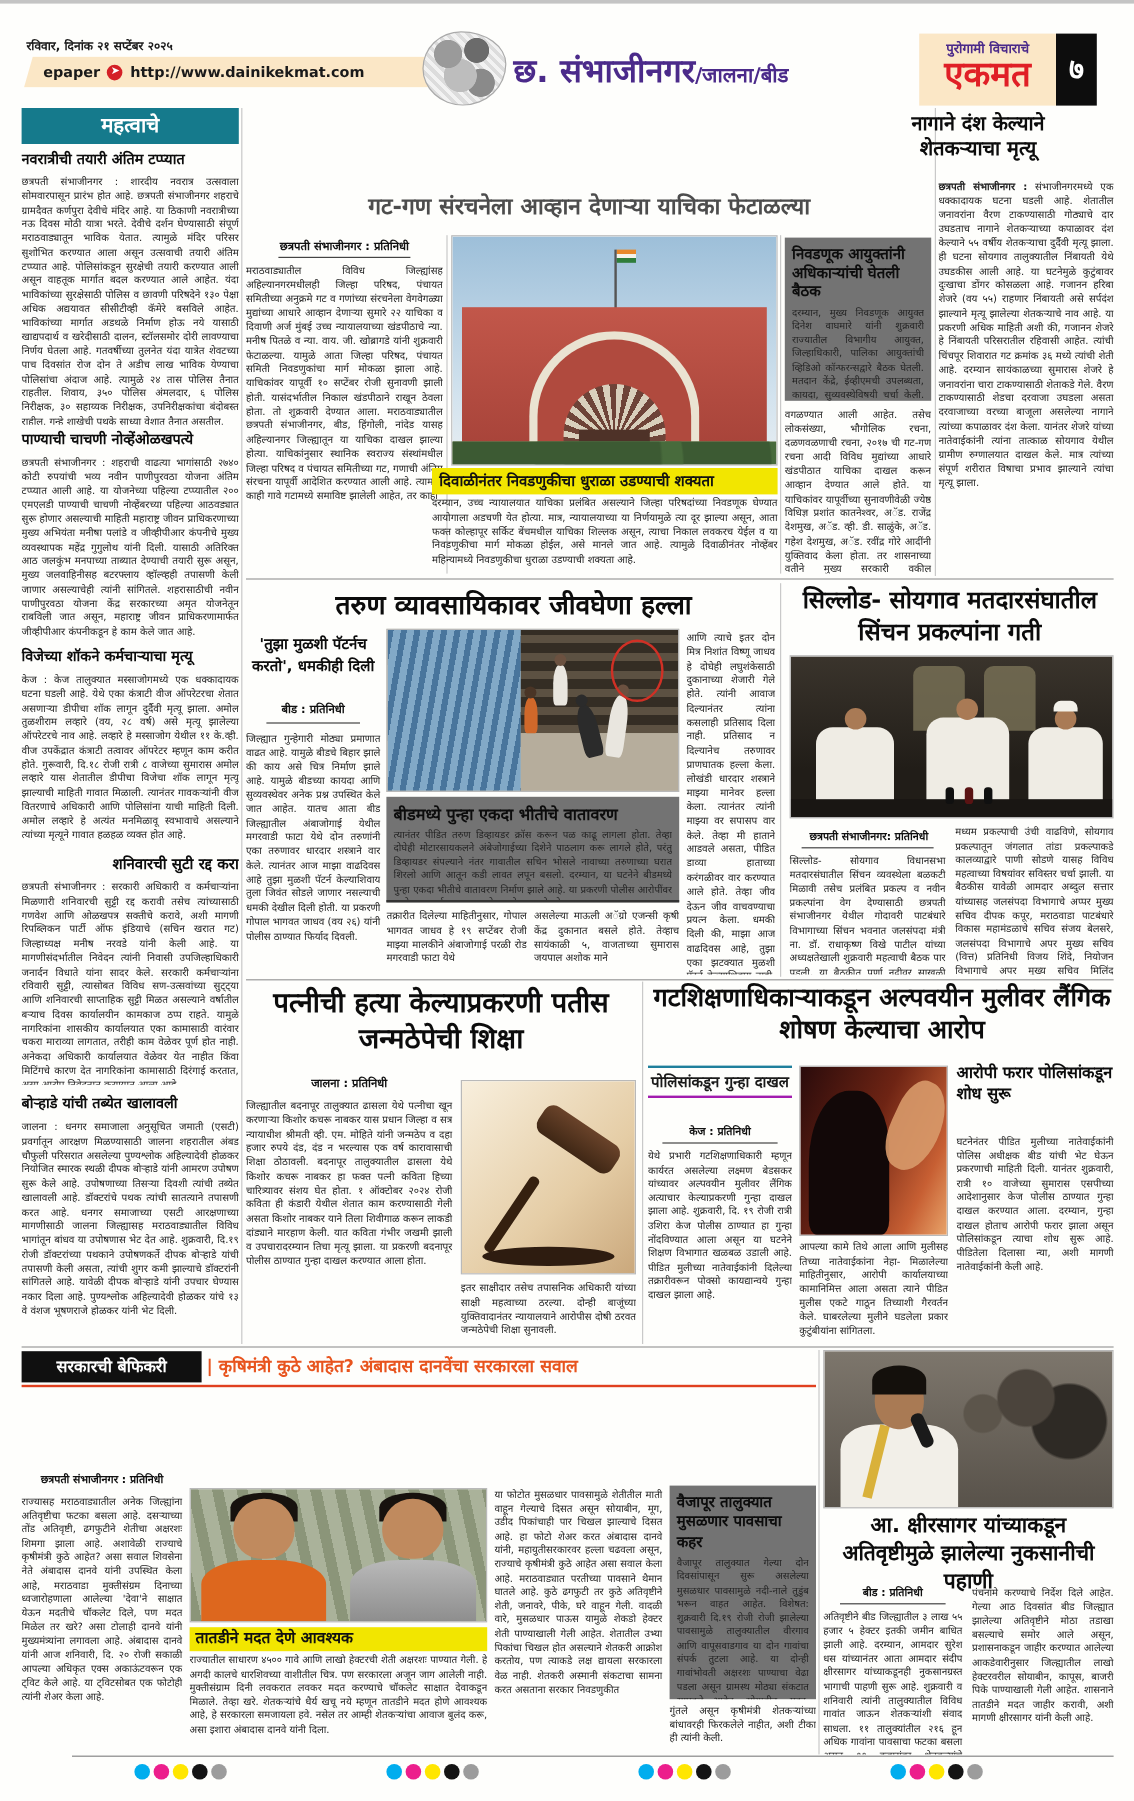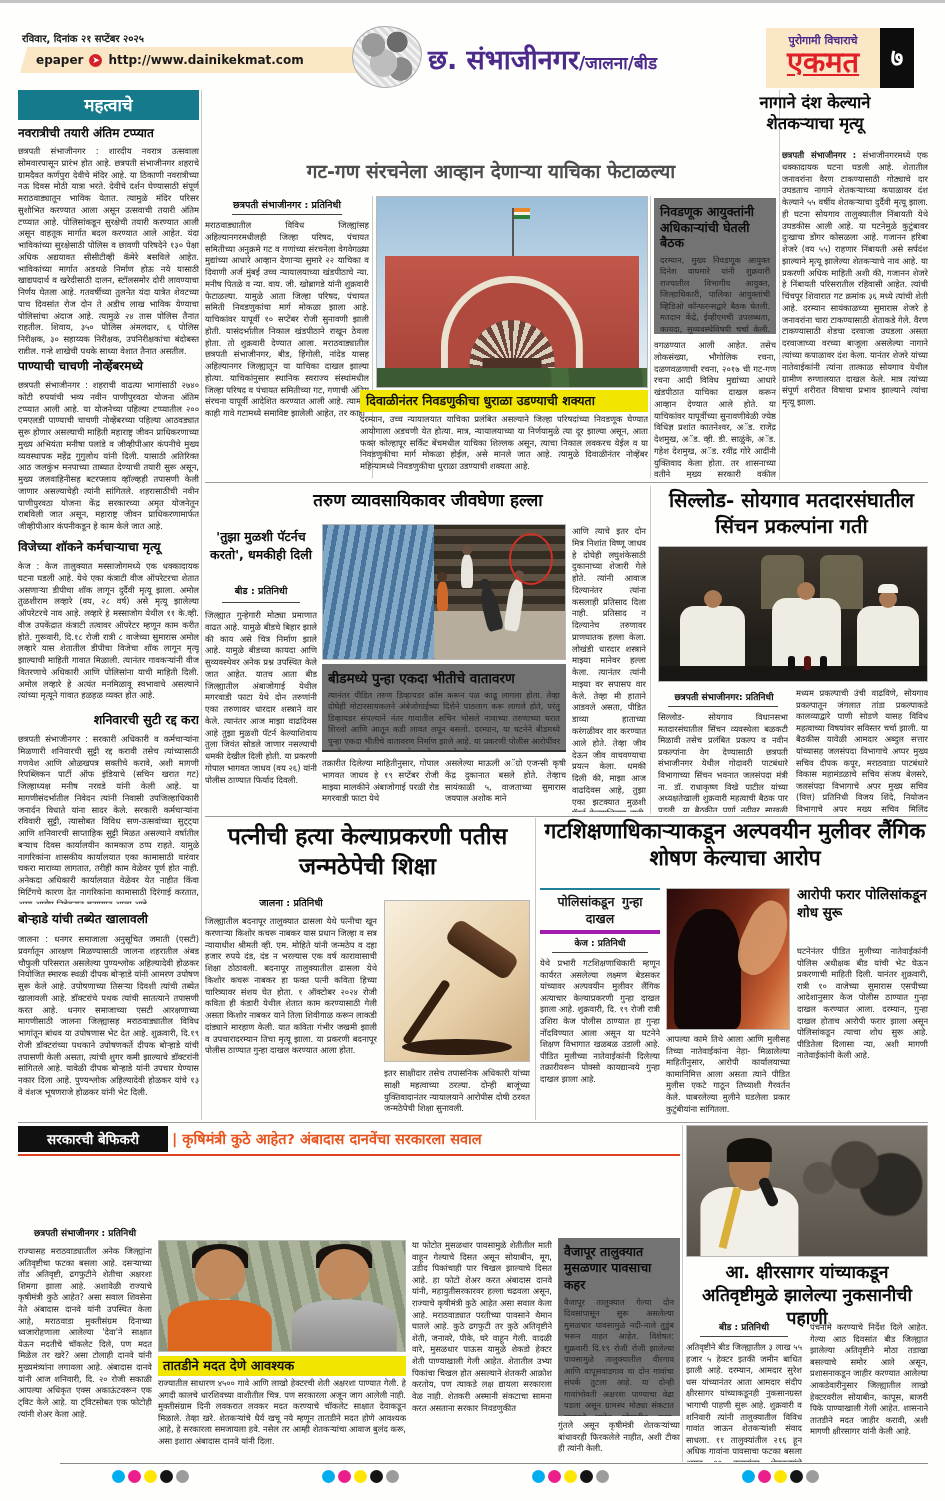--- a/index.html
+++ b/index.html
@@ -70,51 +70,51 @@
     radial-gradient(circle at 55% 40%, #5c554b 0 10%, transparent 11%),
     linear-gradient(#7d766c,#58524a);}
   .micman{position:absolute;left:4%;bottom:0;width:44%;height:92%;}
   .mshirt{position:absolute;bottom:0;left:50%;transform:translateX(-50%);width:92%;height:58%;background:#f2efe8;border-radius:30% 30% 0 0;}
   .msash{position:absolute;bottom:6%;left:28%;width:8px;height:52%;background:#d9b13a;transform:rotate(14deg);}
   .mface{position:absolute;left:50%;transform:translateX(-50%);top:6%;width:38%;height:40%;border-radius:48%;background:#a97a54;}
   .mhair{position:absolute;left:50%;transform:translateX(-50%);top:1%;width:42%;height:20%;border-radius:50% 50% 0 0;background:#14100c;}
   .mmic{position:absolute;left:63%;top:34%;width:11px;height:30px;border-radius:5px;background:#1a1a1a;transform:rotate(-24deg);}
   .dot{display:inline-block;width:13px;height:13px;border-radius:50%;margin-right:3px;}
   .d1{background:#00adee}.d2{background:#ec1e8c}.d3{background:#ffe600}.d4{background:#141414}.d5{background:#9c9c9c}
-  .khead{font-size:12.5px;font-weight:700;border-top:2px solid #1f7f9c;border-bottom:4px solid #a21caf;padding:3px 0;font-family:Liberation Mono, monospace;}
+  .khead{font-size:12.5px;font-weight:700;border-top:2px solid #1f7f9c;border-bottom:2px solid #a21caf;padding:3px 0;}
 </style>
 </head>
 <body>
 
 <div class="page">
 
   <div class="abs hr" style="left:0;right:0;top:25;border-top:3px solid #c4c4c4;"></div>
   <div class="abs" style="left:22px;top:31px;font-size:10px;font-weight:700;">रविवार, दिनांक २१ सप्टेंबर २०२५</div>
   <div class="abs ribbon" style="left:20px;top:47px;width:368px;height:26px;">
     <span style="font-size:12px;font-weight:700;">epaper</span>
     <span class="epi">➤</span>
     <span style="font-size:12px;font-weight:700;">http://www.dainikekmat.com</span>
   </div>
   <div class="abs mapblob" style="left:352px;top:26px;width:68px;height:60px;"></div>
   <div class="abs" style="left:428px;top:38px;height:44px;line-height:44px;color:#4b2a8a;white-space:nowrap;">
     <span style="font-size:27px;font-weight:800;">छ. संभाजीनगर</span><span style="font-size:17px;font-weight:800;">/जालना/बीड</span>
   </div>
   <div class="abs" style="left:766px;top:28px;width:114px;height:60px;background:#fbe7c6;text-align:center;">
     <div style="font-size:11px;font-weight:700;color:#4b2a8a;padding-top:4px;">पुरोगामी विचाराचे</div>
-    <div style="font-size:29px;font-weight:800;color:#e01f26;line-height:1.1;text-decoration:underline;">एकमत</div>
+    <div style="font-size:29px;font-weight:800;color:#e01f26;line-height:1.1;">एकमत</div>
   </div>
   <div class="abs" style="left:880px;top:28px;width:34px;height:60px;background:#0d0d0d;color:#fff;text-align:center;line-height:60px;font-size:24px;font-weight:700;">७</div>
 
   <div class="abs" style="left:18px;top:90px;width:181px;height:30px;background:#157a8c;color:#fff;font-size:17px;font-weight:700;text-align:center;line-height:30px;">महत्वाचे</div>
   <div class="abs vr" style="left:201px;top:90px;height:1030px;"></div>
 
   <div class="abs hl" style="left:18px;top:124px;width:181px;font-size:12px;white-space:nowrap;overflow:hidden;">नवरात्रीची तयारी अंतिम टप्प्यात</div>
   <div class="abs bt" style="left:18px;top:146px;width:181px;height:208px;">छत्रपती संभाजीनगर : शारदीय नवरात्र उत्सवाला सोमवारपासून प्रारंभ होत आहे. छत्रपती संभाजीनगर शहराचे ग्रामदैवत कर्णपुरा देवीचे मंदिर आहे. या ठिकाणी नवरात्रीच्या नऊ दिवस मोठी यात्रा भरते. देवीचे दर्शन घेण्यासाठी संपूर्ण मराठवाड्यातून भाविक येतात. त्यामुळे मंदिर परिसर सुशोभित करण्यात आला असून उत्सवाची तयारी अंतिम टप्प्यात आहे. पोलिसांकडून सुरक्षेची तयारी करण्यात आली असून वाहतूक मार्गात बदल करण्यात आले आहेत. यंदा भाविकांच्या सुरक्षेसाठी पोलिस व छावणी परिषदेने १३० पेक्षा अधिक अद्ययावत सीसीटीव्ही कॅमेरे बसविले आहेत. भाविकांच्या मार्गात अडथळे निर्माण होऊ नये यासाठी खाद्यपदार्थ व खरेदीसाठी दालन, स्टॉलसमोर दोरी लावण्याचा निर्णय घेतला आहे. गतवर्षीच्या तुलनेत यंदा यात्रेत शेवटच्या पाच दिवसांत रोज दोन ते अडीच लाख भाविक येण्याचा पोलिसांचा अंदाज आहे. त्यामुळे २४ तास पोलिस तैनात राहतील. शिवाय, ३५० पोलिस अंमलदार, ६ पोलिस निरीक्षक, ३० सहाय्यक निरीक्षक, उपनिरीक्षकांचा बंदोबस्त राहील. गुन्हे शाखेची पथके साध्या वेशात तैनात असतील.</div>
 
-  <div class="abs hl" style="left:18px;top:357px;width:181px;font-size:12px;white-space:nowrap;overflow:hidden;">पाण्याची चाचणी नोव्हेंबरमध्ये</div>
+  <div class="abs hl" style="left:18px;top:357px;width:181px;font-size:12px;white-space:nowrap;overflow:hidden;">पाण्याची चाचणी नोव्हेंओळखपत्ये</div>
   <div class="abs bt" style="left:18px;top:380px;width:181px;height:152px;">छत्रपती संभाजीनगर : शहराची वाढत्या भागांसाठी २७४० कोटी रुपयांची भव्य नवीन पाणीपुरवठा योजना अंतिम टप्प्यात आली आहे. या योजनेच्या पहिल्या टप्प्यातील २०० एमएलडी पाण्याची चाचणी नोव्हेंबरच्या पहिल्या आठवड्यात सुरू होणार असल्याची माहिती महाराष्ट्र जीवन प्राधिकरणाच्या मुख्य अभियंता मनीषा पलांडे व जीव्हीपीआर कंपनीचे मुख्य व्यवस्थापक महेंद्र गुगुलोथ यांनी दिली. यासाठी अतिरिक्त आठ जलकुंभ मनपाच्या ताब्यात देण्याची तयारी सुरू असून, मुख्य जलवाहिनीसह बटरफ्लाय व्हॉल्व्हही तपासणी केली जाणार असल्याचेही त्यांनी सांगितले. शहरासाठीची नवीन पाणीपुरवठा योजना केंद्र सरकारच्या अमृत योजनेतून राबविली जात असून, महाराष्ट्र जीवन प्राधिकरणामार्फत जीव्हीपीआर कंपनीकडून हे काम केले जात आहे.</div>
 
   <div class="abs hl" style="left:18px;top:538px;width:181px;font-size:12px;white-space:nowrap;overflow:hidden;">विजेच्या शॉकने कर्मचाऱ्याचा मृत्यू</div>
   <div class="abs bt" style="left:18px;top:561px;width:181px;height:146px;">केज : केज तालुक्यात मस्साजोगमध्ये एक धक्कादायक घटना घडली आहे. येथे एका कंत्राटी वीज ऑपरेटरचा शेतात असणाऱ्या डीपीचा शॉक लागून दुर्दैवी मृत्यू झाला. अमोल तुळशीराम लव्हारे (वय, २८ वर्ष) असे मृत्यू झालेल्या ऑपरेटरचे नाव आहे. लव्हारे हे मस्साजोग येथील ११ के.व्ही. वीज उपकेंद्रात कंत्राटी तत्वावर ऑपरेटर म्हणून काम करीत होते. गुरूवारी, दि.१८ रोजी रात्री ८ वाजेच्या सुमारास अमोल लव्हारे यास शेतातील डीपीचा विजेचा शॉक लागून मृत्यू झाल्याची माहिती गावात मिळाली. त्यानंतर गावकऱ्यांनी वीज वितरणाचे अधिकारी आणि पोलिसांना याची माहिती दिली. अमोल लव्हारे हे अत्यंत मनमिळावू स्वभावाचे असल्याने त्यांच्या मृत्यूने गावात हळहळ व्यक्त होत आहे.</div>
 
   <div class="abs hl" style="left:18px;top:711px;width:181px;font-size:12.5px;white-space:nowrap;overflow:hidden;text-align:right;">शनिवारची सुटी रद्द करा</div>
   <div class="abs bt" style="left:18px;top:734px;width:181px;height:170px;">छत्रपती संभाजीनगर : सरकारी अधिकारी व कर्मचाऱ्यांना मिळणारी शनिवारची सुट्टी रद्द करावी तसेच त्यांच्यासाठी गणवेश आणि ओळखपत्र सक्तीचे करावे, अशी मागणी रिपब्लिकन पार्टी ऑफ इंडियाचे (सचिन खरात गट) जिल्हाध्यक्ष मनीष नरवडे यांनी केली आहे. या मागणीसंदर्भातील निवेदन त्यांनी निवासी उपजिल्हाधिकारी जनार्दन विधाते यांना सादर केले. सरकारी कर्मचाऱ्यांना रविवारी सुट्टी, त्यासोबत विविध सण-उत्सवांच्या सुट्ट्या आणि शनिवारची साप्ताहिक सुट्टी मिळत असल्याने वर्षातील बऱ्याच दिवस कार्यालयीन कामकाज ठप्प राहते. यामुळे नागरिकांना शासकीय कार्यालयात एका कामासाठी वारंवार चकरा माराव्या लागतात, तरीही काम वेळेवर पूर्ण होत नाही. अनेकदा अधिकारी कार्यालयात वेळेवर येत नाहीत किंवा मिटिंगचे कारण देत नागरिकांना कामासाठी दिरंगाई करतात, असा आरोप निवेदनात करण्यात आला आहे.</div>
 
   <div class="abs hl" style="left:18px;top:910px;width:181px;font-size:12px;white-space:nowrap;overflow:hidden;">बोऱ्हाडे यांची तब्येत खालावली</div>
   <div class="abs bt" style="left:18px;top:934px;width:181px;height:178px;">जालना : धनगर समाजाला अनुसूचित जमाती (एसटी) प्रवर्गातून आरक्षण मिळण्यासाठी जालना शहरातील अंबड चौफुली परिसरात असलेल्या पुण्यश्लोक अहिल्यादेवी होळकर नियोजित स्मारक स्थळी दीपक बोऱ्हाडे यांनी आमरण उपोषण सुरू केले आहे. उपोषणाच्या तिसऱ्या दिवशी त्यांची तब्येत खालावली आहे. डॉक्टरांचे पथक त्यांची सातत्याने तपासणी करत आहे. धनगर समाजाच्या एसटी आरक्षणाच्या मागणीसाठी जालना जिल्ह्यासह मराठवाड्यातील विविध भागांतून बांधव या उपोषणास भेट देत आहे. शुक्रवारी, दि.१९ रोजी डॉक्टरांच्या पथकाने उपोषणकर्ते दीपक बोऱ्हाडे यांची तपासणी केली असता, त्यांची शुगर कमी झाल्याचे डॉक्टरांनी सांगितले आहे. यावेळी दीपक बोऱ्हाडे यांनी उपचार घेण्यास नकार दिला आहे. पुण्यश्लोक अहिल्यादेवी होळकर यांचे १३ वे वंशज भूषणराजे होळकर यांनी भेट दिली.</div>
@@ -153,21 +153,21 @@
   <div class="abs vr" style="left:779px;top:90px;height:390px;"></div>
 
   <div class="abs hl ctr" style="left:742px;top:92px;width:146px;font-size:16.5px;line-height:1.3;">नागाने दंश केल्याने शेतकऱ्याचा मृत्यू</div>
   <div class="abs bt" style="left:782px;top:150px;width:146px;height:328px;">
     <b>छत्रपती संभाजीनगर :</b>
     <span>संभाजीनगरमध्ये एक धक्कादायक घटना घडली आहे. शेतातील जनावरांना वैरण टाकण्यासाठी गोठ्याचे दार उघडताच नागाने शेतकऱ्याच्या कपाळावर दंश केल्याने ५५ वर्षीय शेतकऱ्याचा दुर्दैवी मृत्यू झाला. ही घटना सोयगाव तालुक्यातील निंबायती येथे उघडकीस आली आहे. या घटनेमुळे कुटुंबावर दुःखाचा डोंगर कोसळला आहे. गजानन हरिबा शेजरे (वय ५५) राहणार निंबायती असे सर्पदंश झाल्याने मृत्यू झालेल्या शेतकऱ्याचे नाव आहे. या प्रकरणी अधिक माहिती अशी की, गजानन शेजरे हे निंबायती परिसरातील रहिवासी आहेत. त्यांची चिंचपूर शिवारात गट क्रमांक ३६ मध्ये त्यांची शेती आहे. दरम्यान सायंकाळच्या सुमारास शेजरे हे जनावरांना चारा टाकण्यासाठी शेताकडे गेले. वैरण टाकण्यासाठी शेडचा दरवाजा उघडला असता दरवाजाच्या वरच्या बाजूला असलेल्या नागाने त्यांच्या कपाळावर दंश केला. यानंतर शेजरे यांच्या नातेवाईकांनी त्यांना तात्काळ सोयगाव येथील ग्रामीण रुग्णालयात दाखल केले. मात्र त्यांच्या संपूर्ण शरीरात विषाचा प्रभाव झाल्याने त्यांचा मृत्यू झाला.</span>
   </div>
 
   <div class="abs hr" style="left:205px;top:482px;width:723px;"></div>
 
-  <div class="abs hl ctr" style="left:208px;top:488px;width:440px;font-size:17px;white-space:nowrap;overflow:hidden;">तरुण व्यावसायिकावर जीवघेणा हल्ला</div>
+  <div class="abs hl ctr" style="left:208px;top:488px;width:440px;font-size:22px;white-space:nowrap;overflow:hidden;">तरुण व्यावसायिकावर जीवघेणा हल्ला</div>
   <div class="abs hl ctr" style="left:205px;top:528px;width:112px;font-size:12.5px;line-height:1.4;">
     <div>'तुझा मुळशी पॅटर्नच</div>
     <div>करतो', धमकीही दिली</div>
   </div>
   <div class="abs byl" style="left:205px;top:584px;width:112px;">बीड : प्रतिनिधी</div>
   <div class="abs hr" style="left:222px;top:602px;width:78px;border-color:#444;"></div>
   <div class="abs bt" style="left:205px;top:610px;width:112px;height:202px;">जिल्ह्यात गुन्हेगारी मोठ्या प्रमाणात वाढत आहे. यामुळे बीडचे बिहार झाले की काय असे चित्र निर्माण झाले आहे. यामुळे बीडच्या कायदा आणि सुव्यवस्थेवर अनेक प्रश्न उपस्थित केले जात आहेत. यातच आता बीड जिल्ह्यातील अंबाजोगाई येथील मगरवाडी फाटा येथे दोन तरुणांनी एका तरुणावर धारदार शस्त्राने वार केले. त्यानंतर आज माझा वाढदिवस आहे तुझा मुळशी पॅटर्न केल्याशिवाय तुला जिवंत सोडले जाणार नसल्याची धमकी देखील दिली होती. या प्रकरणी गोपाल भागवत जाधव (वय २६) यांनी पोलीस ठाण्यात फिर्याद दिवली.</div>
 
   <div class="abs ph" style="left:322px;top:524px;width:244px;height:136px;background:#c3beb2;">
     <div class="shutter"></div>

